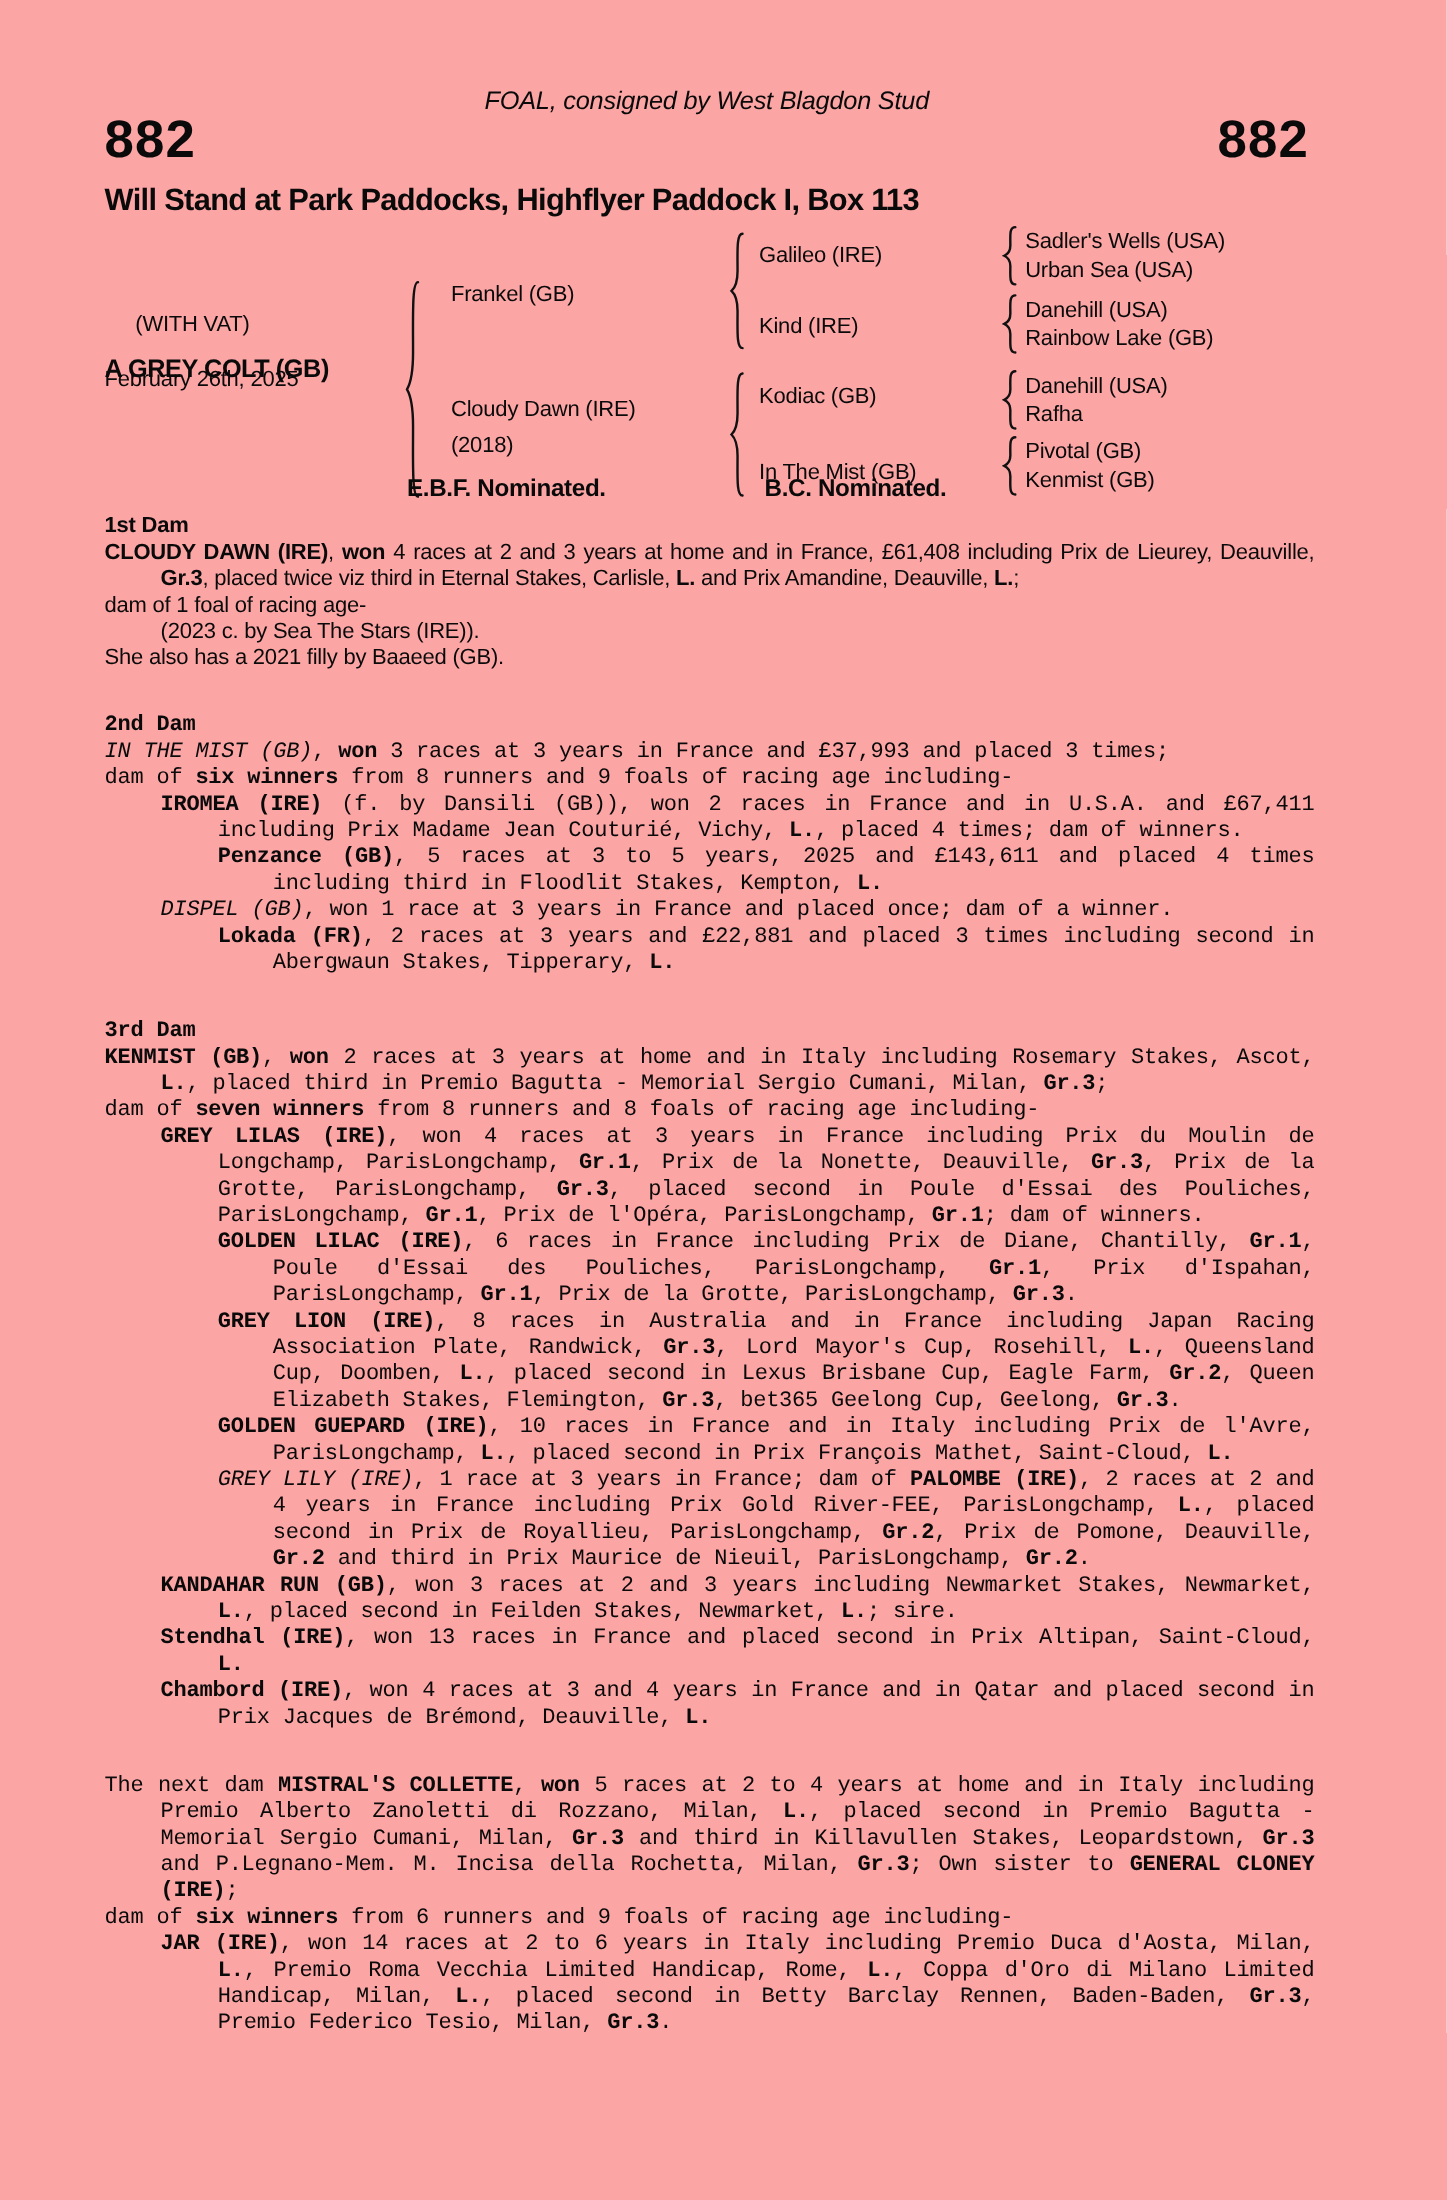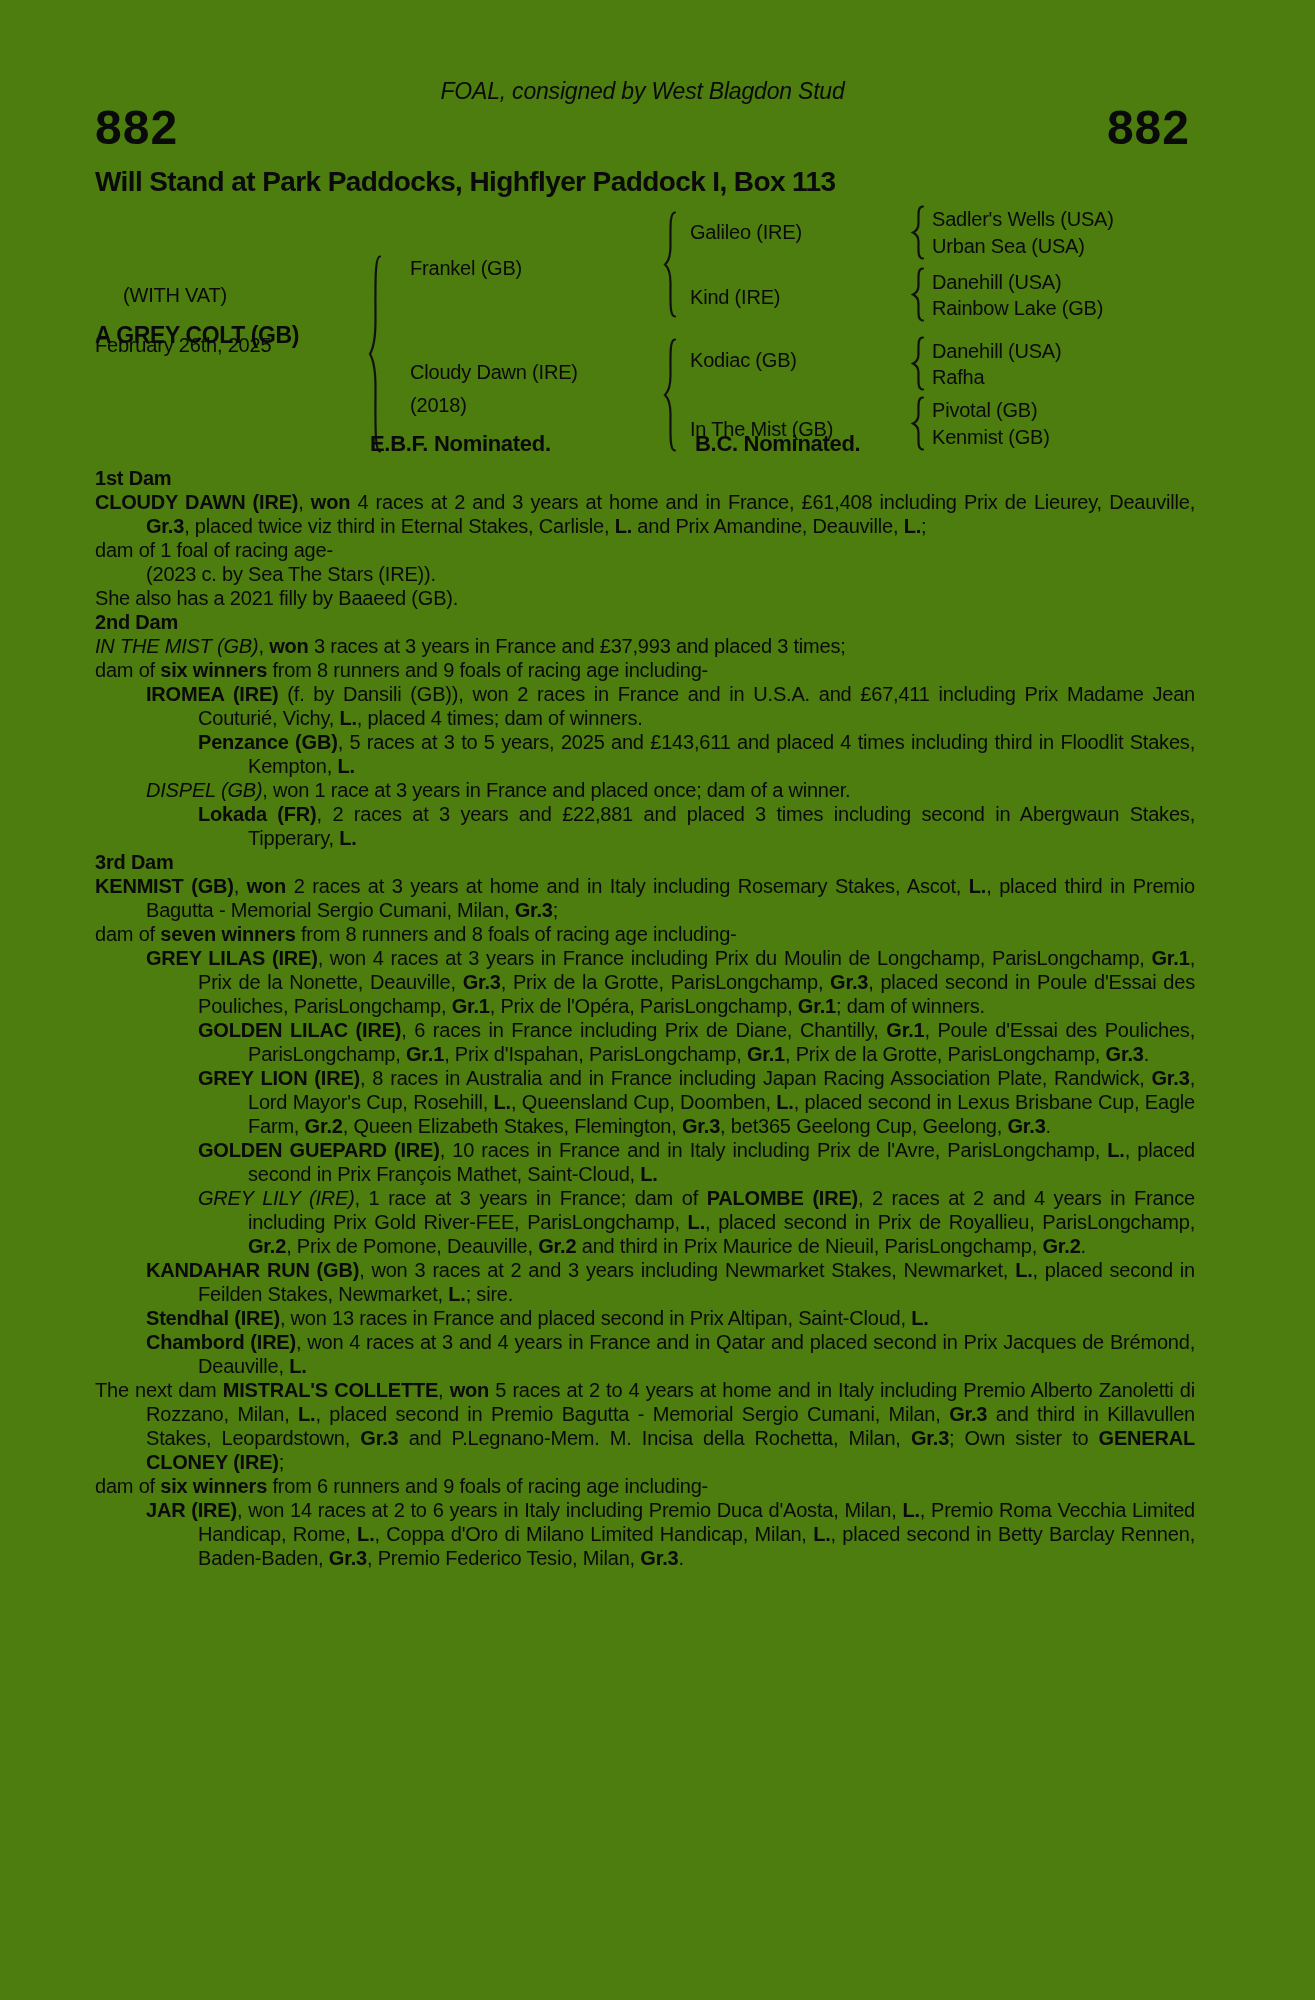--- a/index.html
+++ b/index.html
@@ -1,20 +1,20 @@
 <!DOCTYPE html>
 <html><head>
 <meta charset="utf-8">
 <style>
   html,body{margin:0;padding:0;background:#e8e8e8;}
   .page{
     position:relative;
     width:1315px;
     height:2000px;
-    background:#4d7c0f;
+    background:#fca5a5;
     margin:0 auto;
     font-family:"Liberation Sans","DejaVu Sans",sans-serif;
     color:#0a0a0a;
     overflow:hidden;
   }
   
   .consignor{
     position:absolute; left:95px; top:78px; width:1095px;
     text-align:center; font-style:italic; font-size:23px; letter-spacing:-0.2px;
   }
@@ -35,21 +35,21 @@
   .nom{
     position:absolute; top:431px; font-size:22px; font-weight:bold; letter-spacing:-0.3px;
   }
   .nom-ebf{left:370px;}
   .nom-bc{left:695px;}
   
   .bodytext{
     position:absolute; left:95px; top:466px; width:1100px;
     font-size:20px; line-height:24px; letter-spacing:-0.2px;
   }
-  .dam-section + .dam-section{}
+  .dam-section + .dam-section{margin-top:38px;font-family:Liberation Mono, monospace;}
   .sec-heading{font-weight:bold;}
   .para{text-align:justify;}
   .p-hang0{padding-left:51px; text-indent:-51px;}
   .p-flush{}
   .p-sub1{padding-left:51px;}
   .p-entry1{padding-left:103px; text-indent:-52px;}
   .p-entry2{padding-left:153px; text-indent:-50px;}
   .b{font-weight:bold;}
   .i{font-style:italic;}
 </style>

